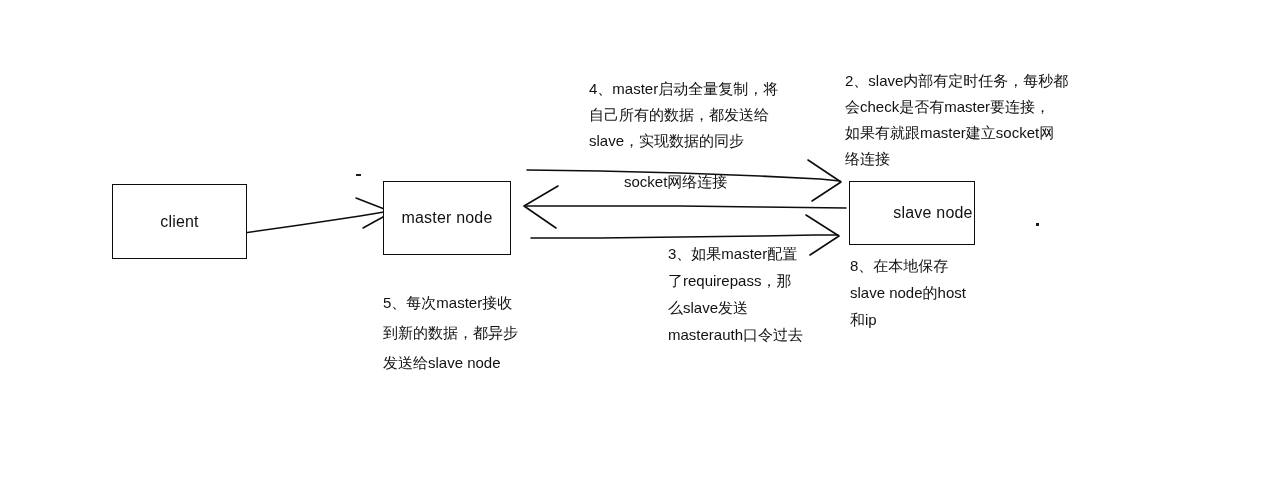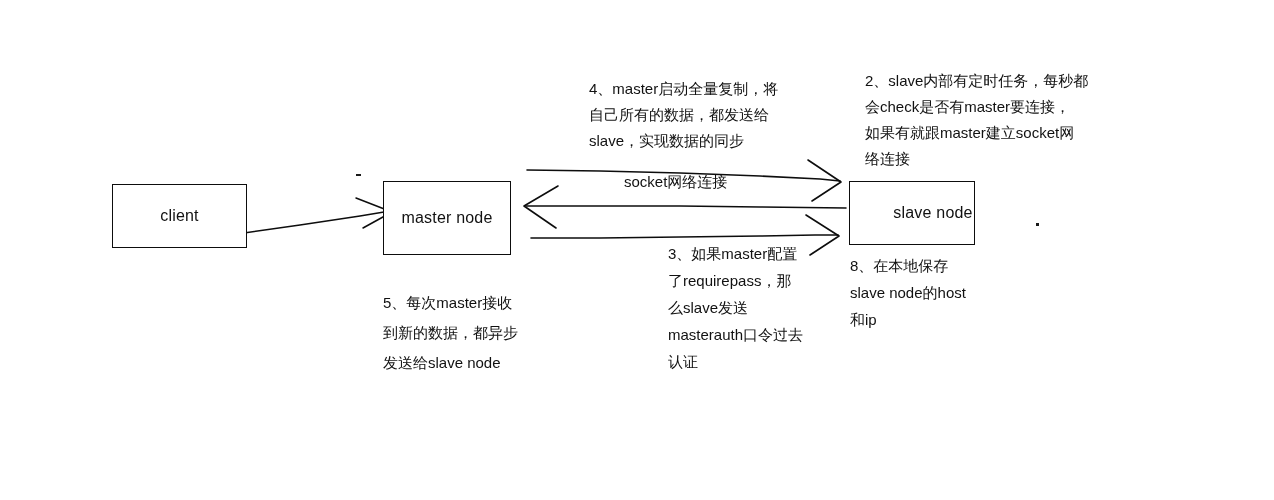--- a/index.html
+++ b/index.html
@@ -34,35 +34,35 @@
     align-items: center;
     justify-content: center;
   }
   .node-label {
     font-size: 16px;
     color: #111111;
     letter-spacing: 0.2px;
     line-height: 1;
     white-space: nowrap;
   }
-  #client-node { left: 112px; top: 184px; width: 135px; height: 64px; }
+  #client-node { left: 112px; top: 184px; width: 135px; height: 75px; }
   #master-node { left: 383px; top: 181px; width: 128px; height: 74px; }
   #slave-node  { left: 849px; top: 181px; width: 126px; height: 64px; padding-left: 42px; }
 
   .note {
     position: absolute;
     color: #111111;
     font-size: 15px;
     line-height: 26px;
     white-space: nowrap;
   }
   .note div { white-space: nowrap; }
 
   #note-full-resync { left: 589px; top: 76px; }
-  #note-slave-cron  { left: 845px; top: 68px; margin-left: 20px; }
+  #note-slave-cron  { left: 845px; top: 68px; }
   #note-requirepass { left: 626px; top: 240px; line-height: 27px; margin-left: 42px; }
   #note-save-host   { left: 850px; top: 252px; line-height: 27px; }
   #note-propagate   { left: 383px; top: 288px; line-height: 30px; }
 
   #link-label-socket {
     position: absolute;
     left: 624px;
     top: 174px;
     font-size: 15px;
     color: #111111;
@@ -130,21 +130,20 @@
     <div>会check是否有master要连接，</div>
     <div>如果有就跟master建立socket网</div>
     <div>络连接</div>
   </div>
 
   <div class="note" id="note-requirepass">
     <div>3、如果master配置</div>
     <div>了requirepass，那</div>
     <div>么slave发送</div>
     <div>masterauth口令过去</div>
-    <div>认证</div>
   </div>
 
   <div class="note" id="note-save-host">
     <div>8、在本地保存</div>
     <div>slave node的host</div>
     <div>和ip</div>
   </div>
 
   <div class="note" id="note-propagate">
     <div>5、每次master接收</div>

